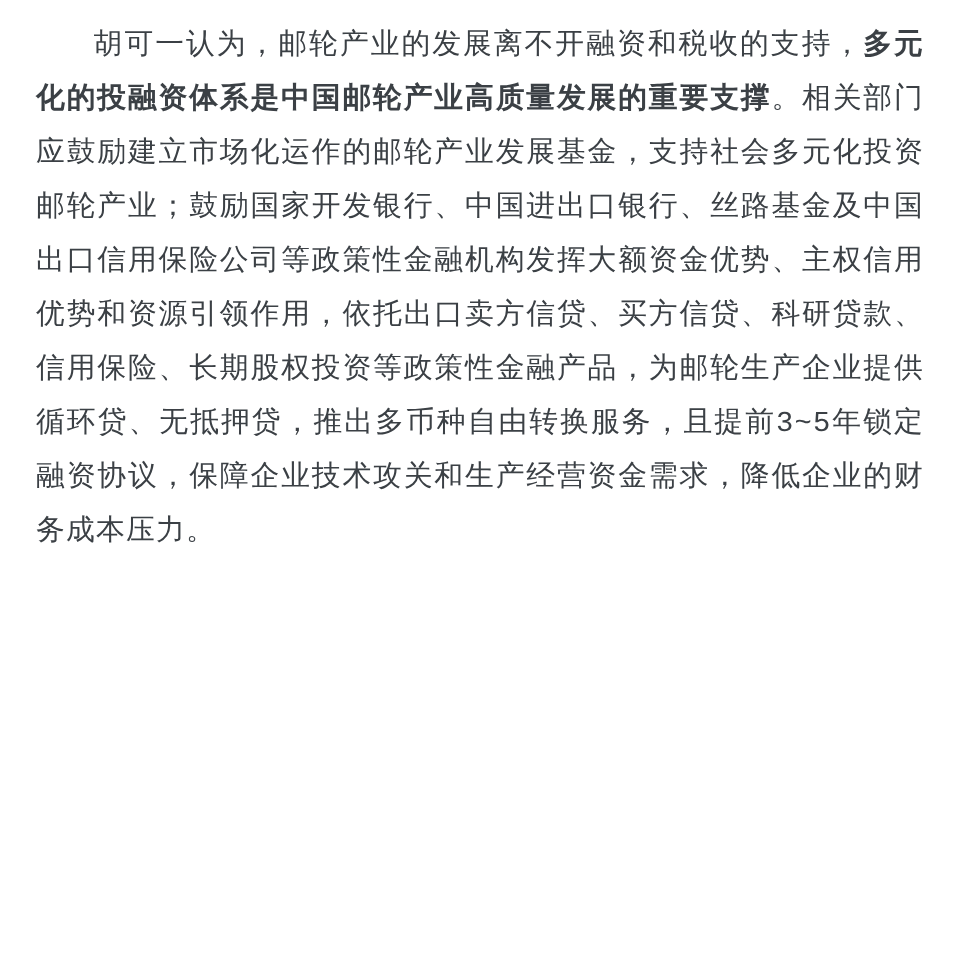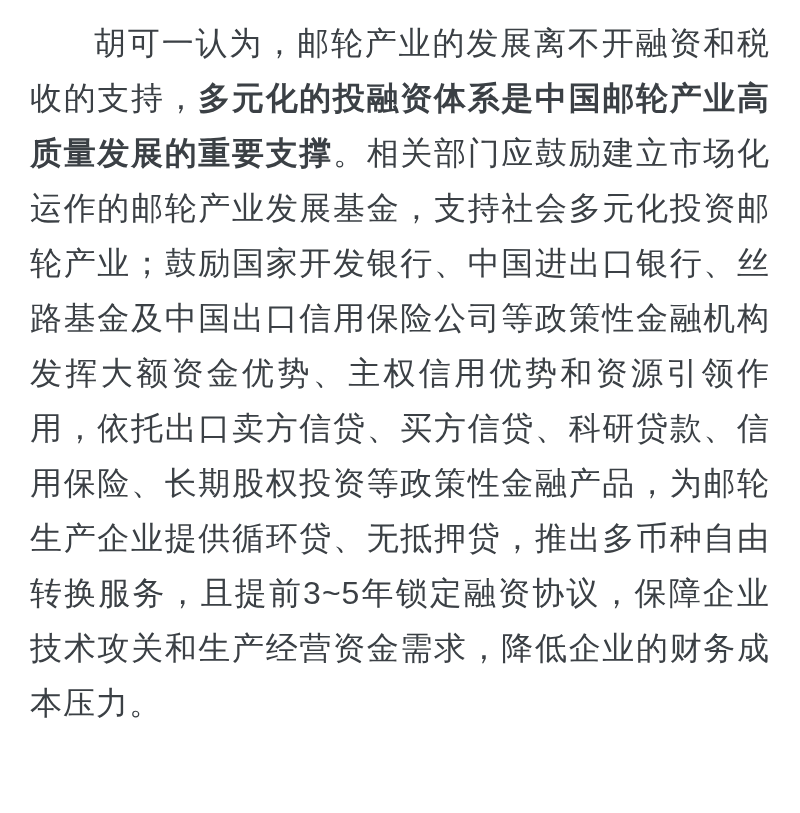--- a/index.html
+++ b/index.html
@@ -12,23 +12,23 @@
     background: #ffffff;
     overflow: hidden;
   }
   .article {
     box-sizing: border-box;
     width: 800px;
     padding: 16px 30px 0 30px;
   }
   .paragraph {
     margin: 0;
-    font-family: Liberation Sans, sans-serif;
-    font-size: 32px;
-    line-height: 55px;
+    font-family: Liberation Mono, monospace;
+    font-size: 24px;
+    line-height: 45px;
     letter-spacing: 1px;
     color: #3b4045;
     text-align: justify;
     text-justify: inter-ideograph;
     text-indent: 2em;
     font-weight: 400;
   }
   .paragraph .seg {
     font-weight: inherit;
   }

